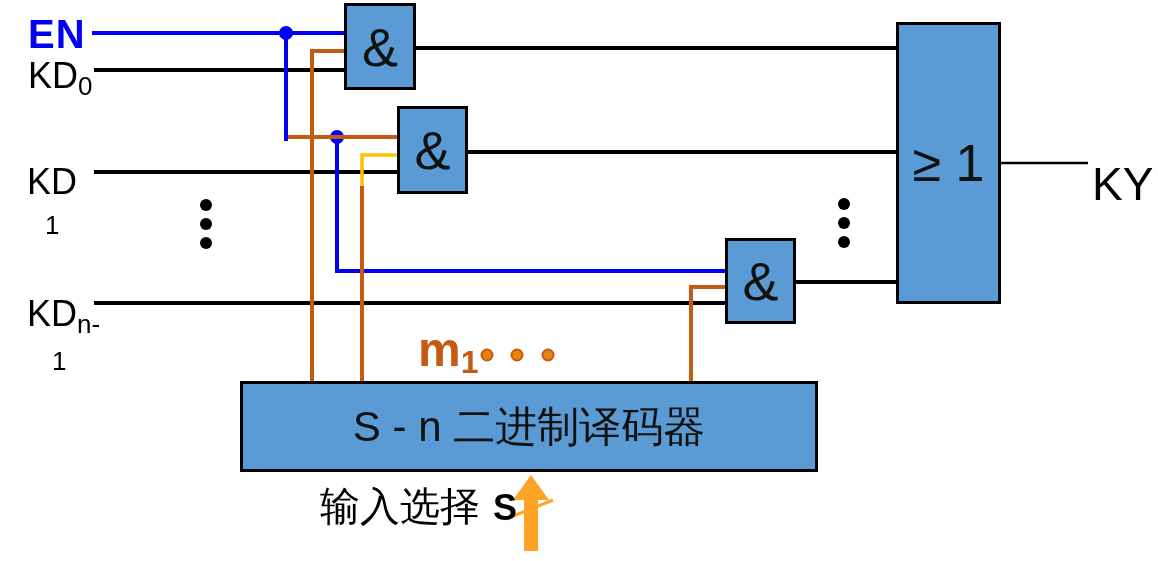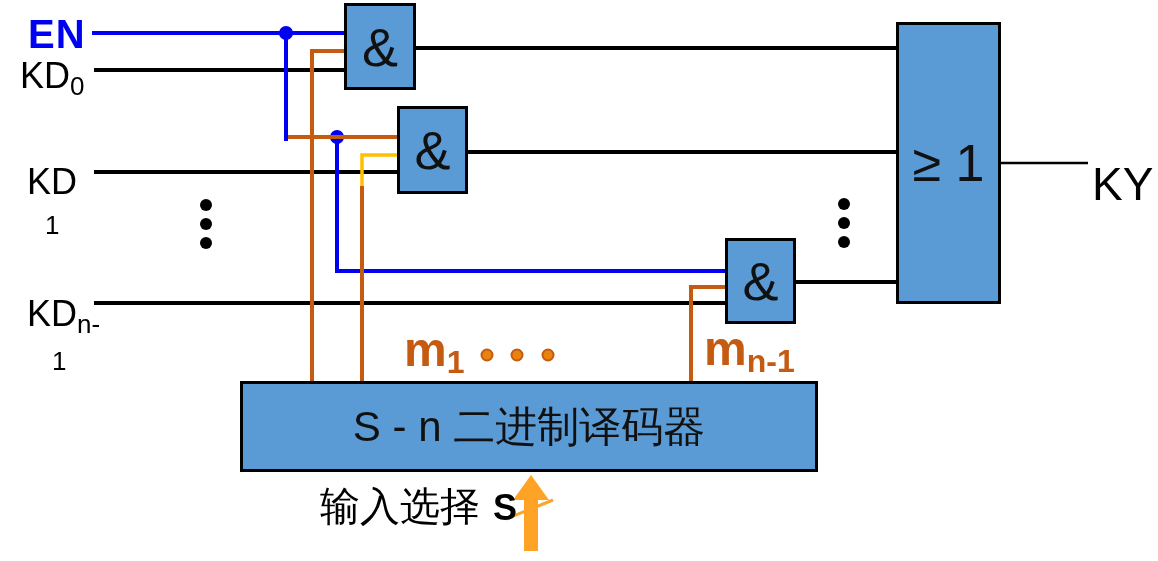--- a/index.html
+++ b/index.html
@@ -106,39 +106,36 @@
   </div>
   <div class="box" style="left:896px;top:22px;width:105px;height:282px;">
     <span class="or-sym">≥ 1</span>
   </div>
   <div class="box" style="left:240px;top:381px;width:578px;height:91px;">
     <span class="decoder-title">S - n 二进制译码器</span>
   </div>
 
   <div class="lbl en" style="left:28px;top:14px;">EN</div>
 
-  <div class="lbl sig" style="left:20px;top:58px;">
+  <div class="lbl sig" style="left:28px;top:58px;">
     <span>KD</span><span class="sub">0</span>
   </div>
 
   <div class="lbl sig" style="left:27px;top:164px;">KD</div>
   <div class="lbl sub-line" style="left:45px;top:212px;">1</div>
 
   <div class="lbl sig" style="left:27px;top:296px;">
     <span>KD</span><span class="sub">n-</span>
   </div>
   <div class="lbl sub-line" style="left:52px;top:348px;">1</div>
 
   <div class="lbl ky" style="left:1092px;top:138px;">KY</div>
 
-  <div class="lbl mint" style="left:404px;top:326px;">
+  <div class="lbl mint" style="left:418px;top:326px;">
     <span>m</span><span class="sub">1</span>
-  </div>
-  <div class="lbl mint" style="left:704px;top:325px;">
-    <span>m</span><span class="sub">n-1</span>
   </div>
 
   <div class="lbl select-row" style="left:320px;top:486px;">
     <span class="select-cn">输入选择</span>
     <span class="select-sig">S</span>
   </div>
 
 </div>
 
 </body></html>

